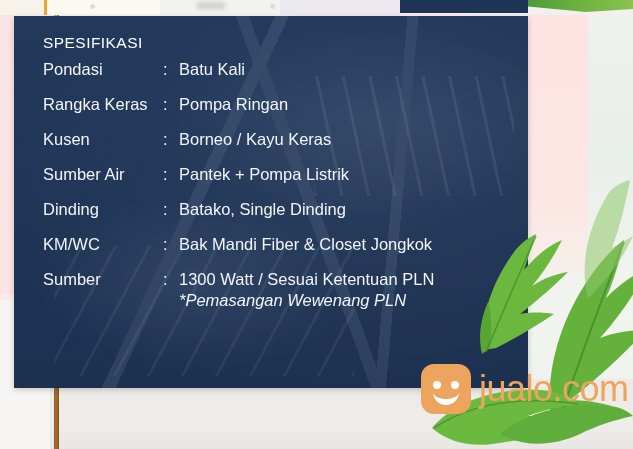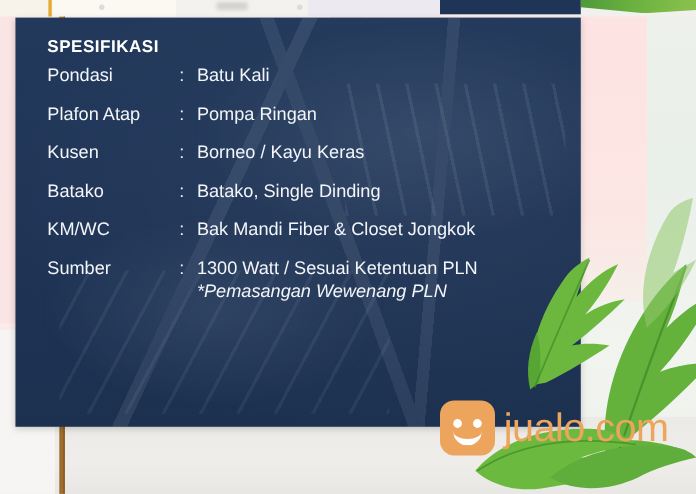--- a/index.html
+++ b/index.html
@@ -181,21 +181,21 @@
     pointer-events: none;
   }
 
   .sign-inner {
     position: relative;
     padding: 18px 0 0 29px;
   }
 
   .spec-title {
     color: #ffffff;
-    font-weight: bold;
+    font-weight: normal;
     font-size: 15.5px;
     letter-spacing: .45px;
     margin: 0 0 8px 0;
   }
 
   .spec-table {
     border-collapse: collapse;
   }
   .spec-table tr { height: 35px; margin-top: 43px; }
   .spec-table td {
@@ -218,21 +218,21 @@
   
   .leaf {
     position: absolute;
     pointer-events: none;
   }
   .leaf svg { display: block; }
 
   
   .wm {
     position: absolute;
-    left: 400px; top: 364px;
+    left: 421px; top: 364px;
     display: flex;
     align-items: center;
     gap: 8px;
   }
   .wm-logo {
     width: 50px; height: 50px;
     border-radius: 13px;
     background: #eda45c;
     position: relative;
   }
@@ -293,31 +293,36 @@
       <div class="spec-title">SPESIFIKASI</div>
 
       <table class="spec-table">
         <tbody>
           <tr>
             <td class="k">Pondasi</td>
             <td class="c">:</td>
             <td class="v">Batu Kali</td>
           </tr>
           <tr>
-            <td class="k">Plafon Atap</td>
+            <td class="k">Rangka Keras</td>
             <td class="c">:</td>
             <td class="v">Pompa Ringan</td>
           </tr>
           <tr>
             <td class="k">Kusen</td>
             <td class="c">:</td>
             <td class="v">Borneo / Kayu Keras</td>
           </tr>
           <tr>
-            <td class="k">Batako</td>
+            <td class="k">Sumber Air</td>
+            <td class="c">:</td>
+            <td class="v">Pantek + Pompa Listrik</td>
+          </tr>
+          <tr>
+            <td class="k">Dinding</td>
             <td class="c">:</td>
             <td class="v">Batako, Single Dinding</td>
           </tr>
           <tr>
             <td class="k">KM/WC</td>
             <td class="c">:</td>
             <td class="v">Bak Mandi Fiber &amp; Closet Jongkok</td>
           </tr>
           <tr>
             <td class="k">Sumber</td>

